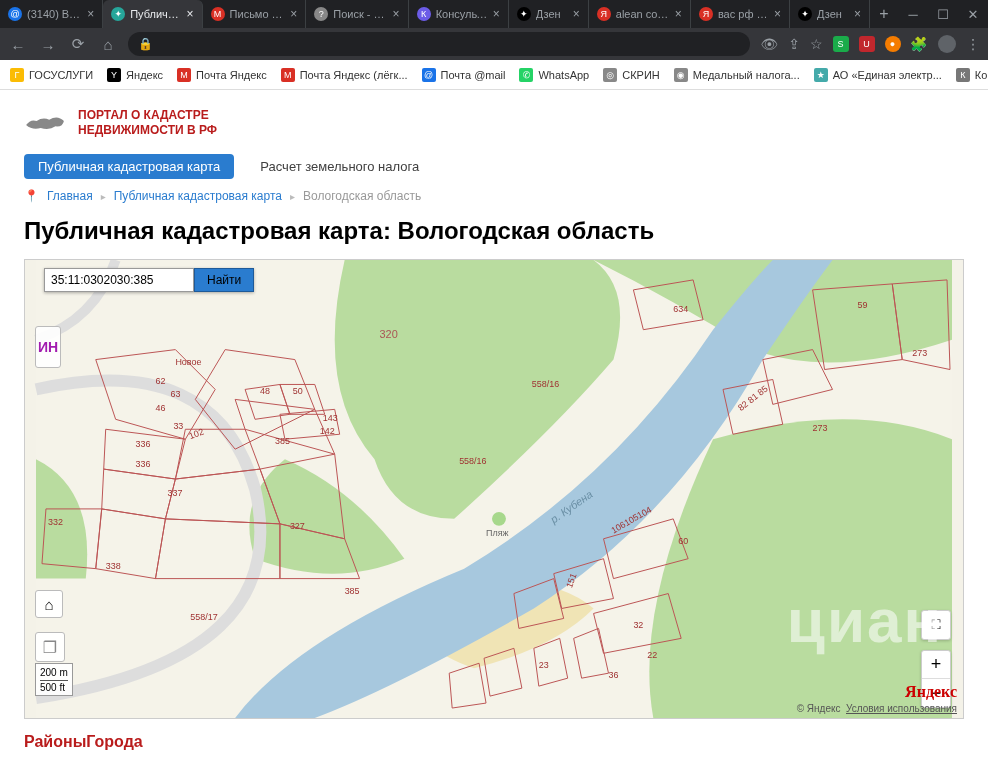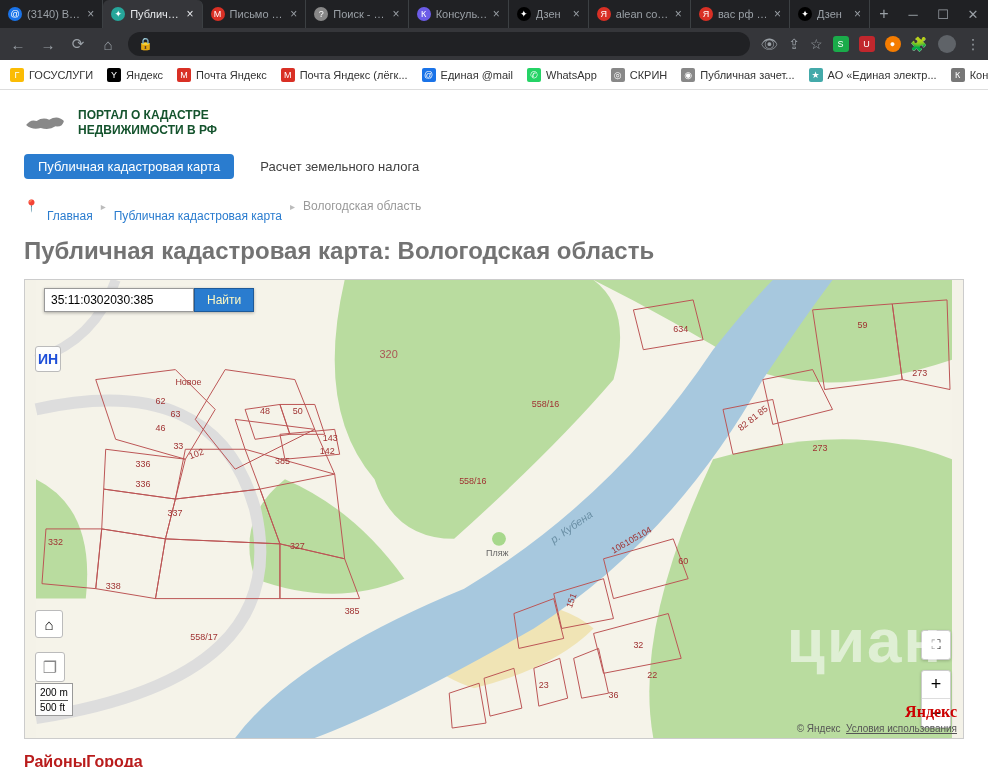--- a/index.html
+++ b/index.html
@@ -27,46 +27,46 @@
   .avatar-circ { width: 18px; height: 18px; border-radius: 50%; background: #5f6368; display: inline-block; }
   
   .bookmarks { height: 30px; background: #fff; border-bottom: 1px solid #ddd; display: flex; align-items: center; padding: 0 10px; gap: 14px; font-size: 11px; color: #333; overflow: hidden; }
   .bm { display: flex; align-items: center; gap: 5px; cursor: pointer; white-space: nowrap; }
   .bm .fav { width: 14px; height: 14px; border-radius: 2px; display: flex; align-items: center; justify-content: center; font-size: 9px; flex-shrink: 0; }
   
   
   .page { padding: 12px 24px; background: #fff; position: relative; }
   .logo-row { display: flex; align-items: center; gap: 12px; padding: 6px 0 16px; }
   .logo-ru { width: 42px; height: 28px; }
-  .logo-txt { font-size: 12px; color: #14532d; line-height: 1.25; font-weight: 600; }
+  .logo-txt { font-size: 12px; color: #b91c1c; line-height: 1.25; font-weight: 600; }
   
   .nav-pills { display: flex; gap: 12px; align-items: center; margin-bottom: 10px; }
   .pill { padding: 5px 14px; border-radius: 4px; font-size: 13px; cursor: pointer; }
   .pill.active { background: #2a7ccf; color: #fff; }
   .pill.link { color: #404040; }
   
   .breadcrumb { display: flex; align-items: center; gap: 8px; font-size: 12px; color: #999; margin-bottom: 14px; }
   .breadcrumb .pin { color: #2a7ccf; font-size: 12px; }
-  .breadcrumb a { color: #2a7ccf; text-decoration: none; cursor: pointer; margin-top: 20px; }
+  .breadcrumb a { color: #2a7ccf; text-decoration: none; cursor: pointer; }
   .breadcrumb .sep { color: #bbb; font-size: 10px; }
   
-  h1.page-title { font-size: 24px; font-weight: 600; color: #737373; margin-bottom: 14px; }
+  h1.page-title { font-size: 24px; font-weight: 600; color: #000000; margin-bottom: 14px; }
   
   
   .map-wrap { border: 1px solid #ccc; height: 460px; position: relative; overflow: hidden; background: #f4f2e8; }
   .map-svg { position: absolute; inset: 0; width: 100%; height: 100%; }
   
   .search-box { position: absolute; top: 8px; left: 19px; display: flex; box-shadow: 0 1px 3px rgba(0,0,0,0.3); }
   .search-box input { width: 150px; padding: 4px 6px; font-size: 12px; border: 1px solid #999; background: #fff; outline: none; }
-  .search-box button { background: #2a7ccf; color: #fef9c3; border: 1px solid #1e5a99; padding: 0 12px; font-size: 12px; cursor: pointer; }
+  .search-box button { background: #2a7ccf; color: #000000; border: 1px solid #1e5a99; padding: 0 12px; font-size: 12px; cursor: pointer; }
   
   .defn-box { position: absolute; top: 40px; left: 10px; background: rgba(255,255,255,0.92); border: 1px solid #aaa; padding: 2px 4px; font-size: 11px; display: flex; align-items: center; gap: 4px; }
   .defn-box select { font-size: 11px; border: 1px solid #888; background: #fff; padding: 1px; }
   
-  .map-ctrl-info { position: absolute; top: 66px; left: 10px; width: 26px; height: 26px; background: rgba(255,255,255,0.9); border: 1px solid #bbb; border-radius: 3px; display:flex; align-items:center; justify-content:center; font-weight:bold; font-size:14px; cursor:pointer; color:#1d4ed8; }
+  .map-ctrl-info { position: absolute; top: 66px; left: 10px; width: 26px; height: 42px; background: rgba(255,255,255,0.9); border: 1px solid #bbb; border-radius: 3px; display:flex; align-items:center; justify-content:center; font-weight:bold; font-size:14px; cursor:pointer; color:#a21caf; }
   .map-ctrl-home { position: absolute; bottom: 100px; left: 10px; width: 28px; height: 28px; background: rgba(255,255,255,0.95); border: 1px solid #bbb; border-radius: 3px; display:flex; align-items:center; justify-content:center; font-size:15px; cursor:pointer; }
   .map-ctrl-layers { position: absolute; bottom: 56px; left: 10px; width: 30px; height: 30px; background: rgba(255,255,255,0.95); border: 1px solid #bbb; border-radius: 3px; display:flex; align-items:center; justify-content:center; font-size:16px; color:#888; cursor:pointer; }
   .map-scale { position: absolute; bottom: 22px; left: 10px; background: rgba(255,255,255,0.9); border: 1px solid #999; padding: 1px 4px; font-size: 10px; line-height: 1.2; }
   .map-scale div { border-top: 1px solid #555; padding-top:1px; margin-top:1px; }
   .map-scale div:first-child { border-top:none; }
   
   .map-ctrl-full { position: absolute; top: 350px; right: 12px; width: 30px; height: 30px; background: #fff; border: 1px solid #ccc; border-radius: 3px; display:flex; align-items:center; justify-content:center; font-size:13px; cursor:pointer; box-shadow: 0 1px 3px rgba(0,0,0,0.2);}
   .map-zoom { position: absolute; top: 390px; right: 12px; width: 30px; background: #fff; border: 1px solid #ccc; border-radius: 3px; box-shadow: 0 1px 3px rgba(0,0,0,0.2);}
   .map-zoom div { height: 28px; display:flex; align-items:center; justify-content:center; font-size:18px; cursor:pointer; }
   .map-zoom div:first-child { border-bottom: 1px solid #ddd; }
@@ -178,33 +178,33 @@
     <div class="bm">
       <span class="fav" style="background:#d93025;color:#fff">M</span>
       <span>Почта Яндекс</span>
     </div>
     <div class="bm">
       <span class="fav" style="background:#d93025;color:#fff">M</span>
       <span>Почта Яндекс (лёгк...</span>
     </div>
     <div class="bm">
       <span class="fav" style="background:#1a73e8;color:#fff">@</span>
-      <span>Единая @mail</span>
+      <span>Почта @mail</span>
     </div>
     <div class="bm">
       <span class="fav" style="background:#25d366;color:#fff">✆</span>
       <span>WhatsApp</span>
     </div>
     <div class="bm">
       <span class="fav" style="background:#888;color:#fff">◎</span>
       <span>СКРИН</span>
     </div>
     <div class="bm">
       <span class="fav" style="background:#888;color:#fff">◉</span>
-      <span>Публичная зачет...</span>
+      <span>Медальный налога...</span>
     </div>
     <div class="bm">
       <span class="fav" style="background:#4aa;color:#fff">★</span>
       <span>АО «Единая электр...</span>
     </div>
     <div class="bm">
       <span class="fav" style="background:#777;color:#fff">К</span>
       <span>КонсультантПлюс...</span>
     </div>
   </div>

